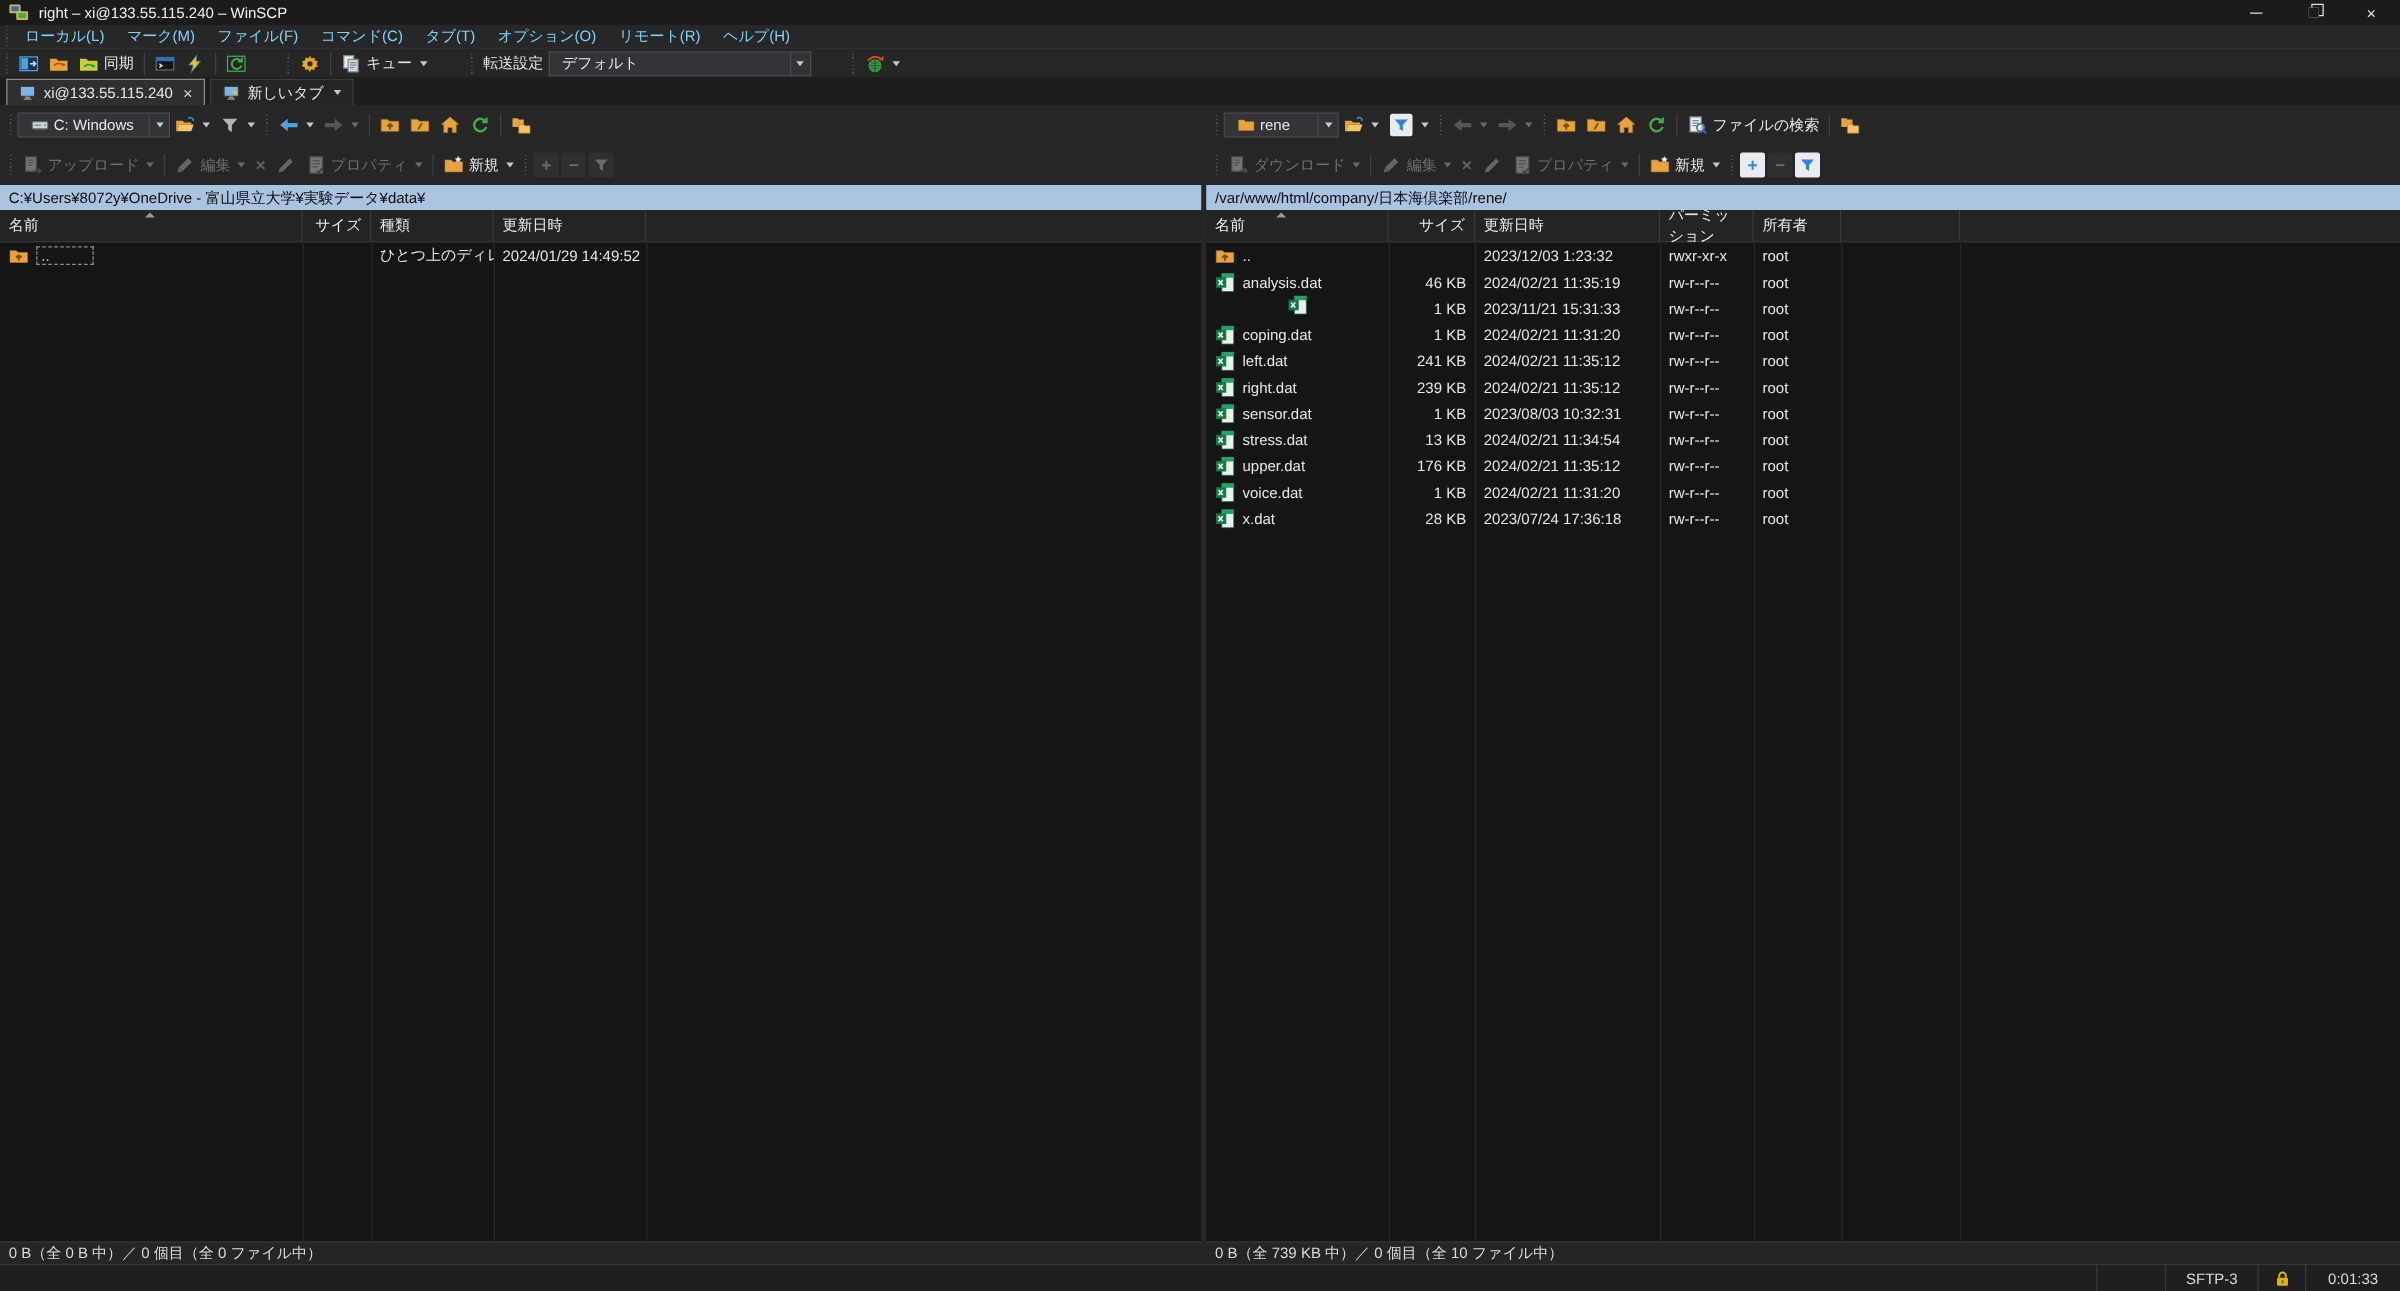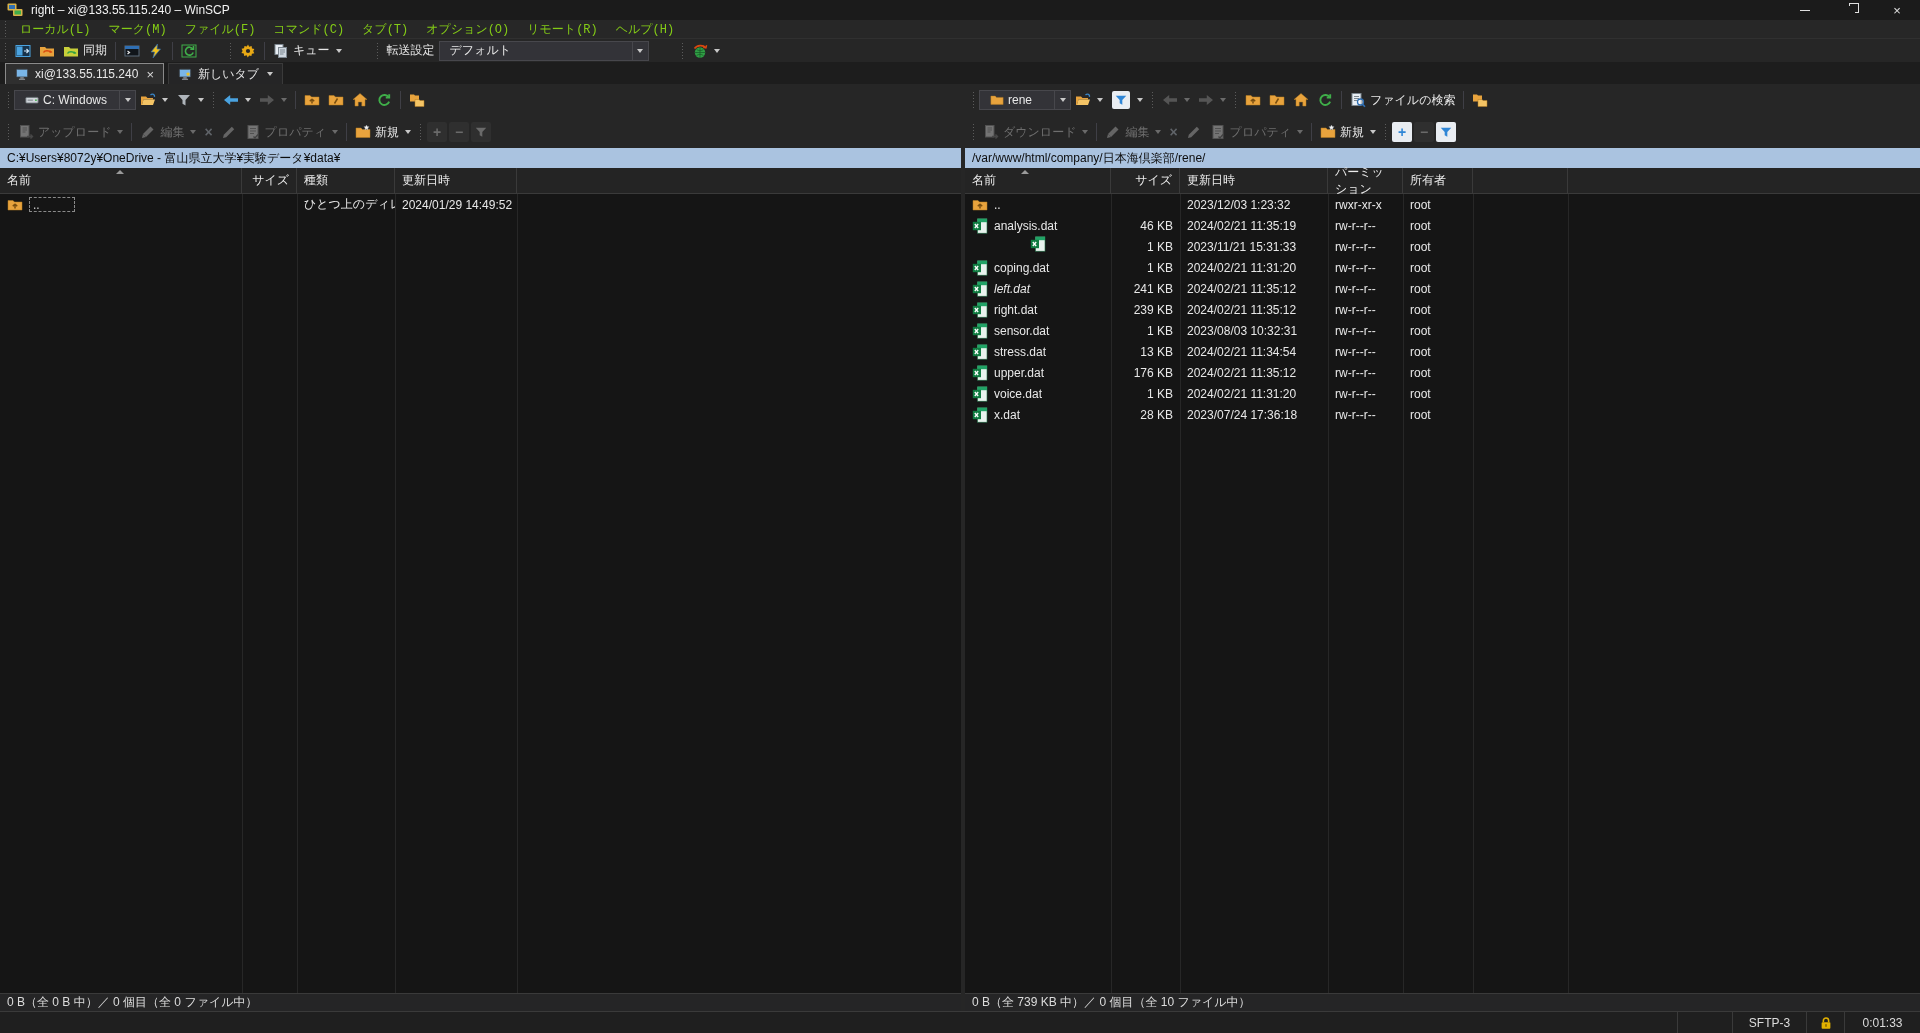--- a/index.html
+++ b/index.html
@@ -12,21 +12,21 @@
   .titlebar .title { margin-left:8px; color:#f2f2f2; }
   .win-controls { margin-left:auto; display:flex; height:100%; }
   .wc { width:46px; height:100%; display:flex; align-items:center; justify-content:center; color:#e0e0e0; }
   .wc-min { width:10px; height:1px; background:#e0e0e0; }
   .wc-restore { width:8px; height:8px; border:1px solid #e0e0e0; position:relative; background:#1b1b1b; }
   .wc-restore::before { content:""; position:absolute; left:1px; top:-4px; width:8px; height:8px; border:1px solid #e0e0e0; }
   .wc-restore::after { content:""; position:absolute; left:-1px; top:-1px; width:8px; height:8px; background:#1b1b1b; }
   .wc-close { font-size:13px; }
 
   .menubar { top:20px; height:18px; background:#272727; }
-  .menu-item { padding:1px 9px; color:#84cc16;font-family:Liberation Mono, monospace; }
+  .menu-item { padding:1px 9px; color:#7dd3fc; }
 
   .toolbar { top:38px; height:24px; background:#262626; border-top:1px solid #303030; }
   .tbtn { display:flex; align-items:center; gap:4px; padding:2px 4px; border-radius:2px; white-space:nowrap; }
   .tbtn.disabled { color:#6e6e6e; }
   .tbtn.disabled svg { opacity:.45; filter:grayscale(1); }
   .tlabel { color:#e6e6e6; white-space:nowrap; }
   .grip { width:3px; height:16px; margin:0 4px; flex:0 0 auto;
           background-image:repeating-linear-gradient(to bottom,#5c5c5c 0 1px,transparent 1px 3px);
           background-size:1px 100%; background-repeat:no-repeat; background-position:center; }
   .sep { width:1px; height:18px; background:#3f3f46; margin:0 4px; flex:0 0 auto; }
@@ -714,21 +714,21 @@
               </svg>
             </span>
             <span>coping.dat</span>
           </div>
           <div class="fcell right" style="width: 69px;">1 KB</div>
           <div class="fcell" style="width: 148px;">2024/02/21 11:31:20</div>
           <div class="fcell" style="width: 75px;">rw-r--r--</div>
           <div class="fcell" style="width: 70px;">root</div>
         </div>
         <div class="frow">
-          <div class="fcell" style="width: 146px; font-style: italic;">
+          <div class="fcell" style="width: 146px;">
             <span class="ic">
               <svg viewBox="0 0 16 16">
                 <rect x="5.5" y="0.8" width="9.5" height="14.4" fill="#e9f3ee" stroke="#1e7145" stroke-width=".6"></rect>
                 <rect x="5.5" y="0.8" width="9.5" height="3.4" fill="#21a366"></rect>
                 <rect x="0.8" y="3.8" width="8.2" height="8.4" fill="#107c41"></rect>
                 <path d="M2.8 6l3.4 4M6.2 6l-3.4 4" stroke="#fff" stroke-width="1.3"></path>
               </svg>
             </span>
             <span>left.dat</span>
           </div>

